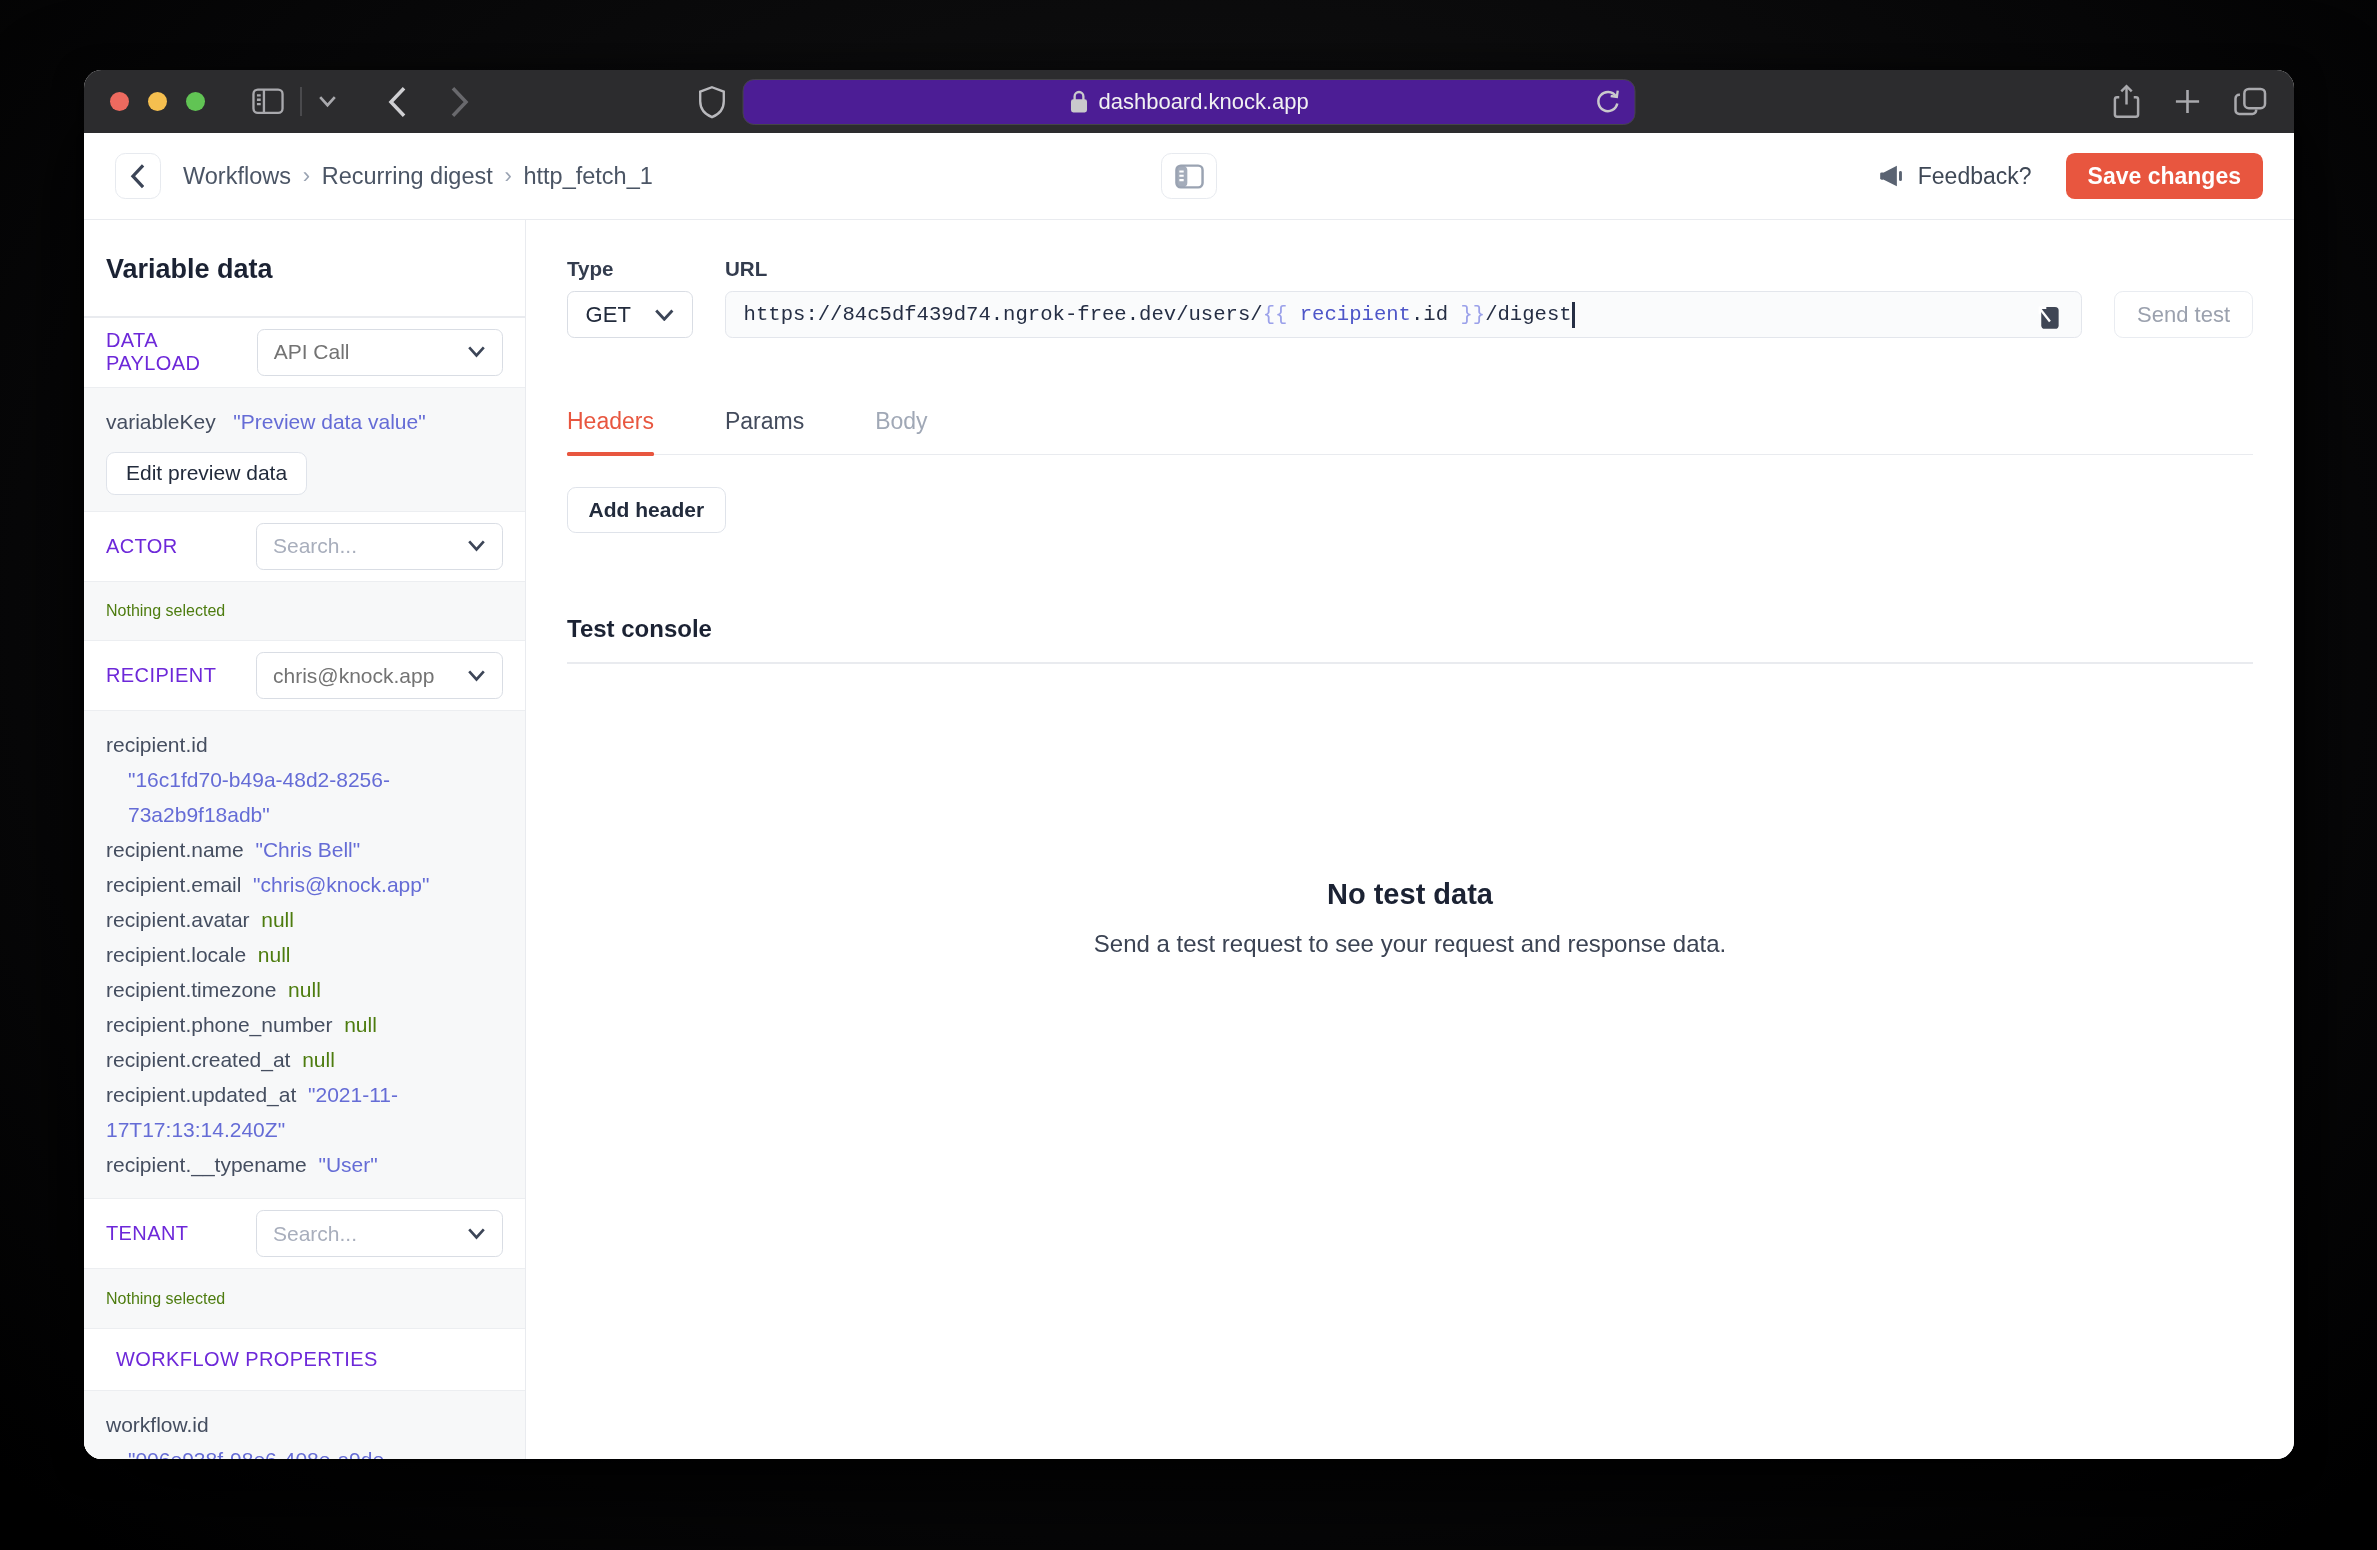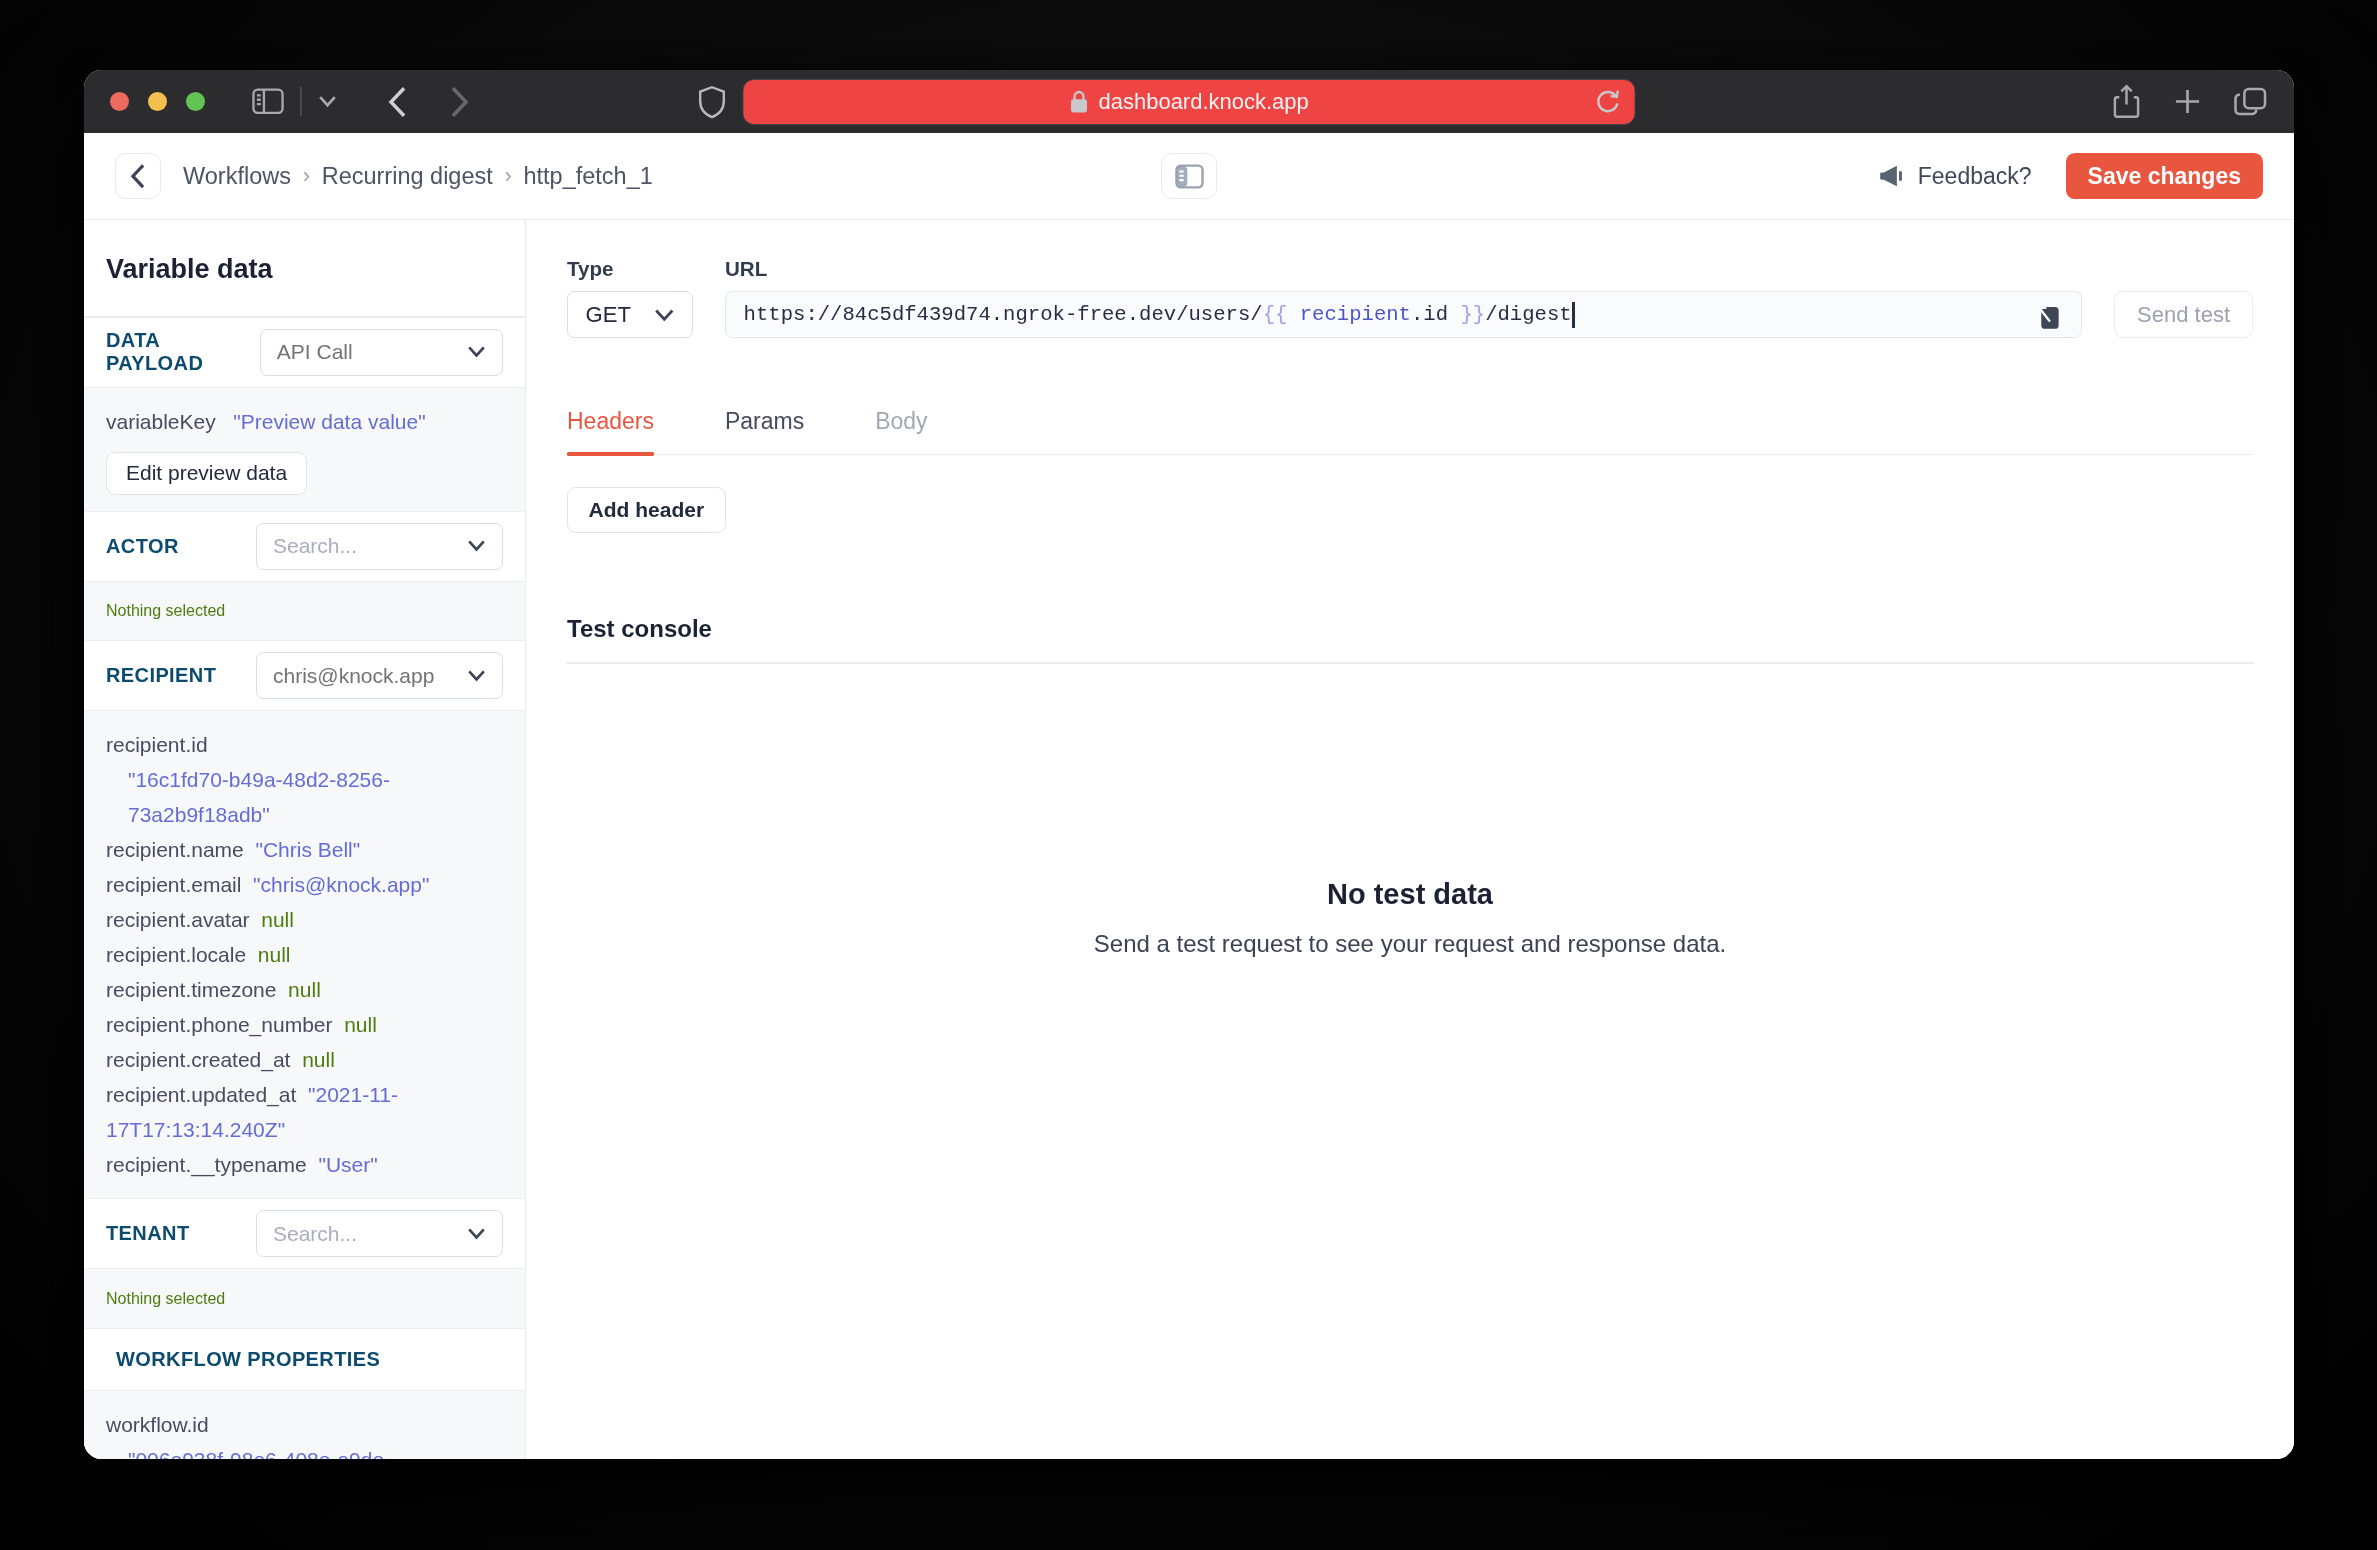--- a/index.html
+++ b/index.html
@@ -21,21 +21,21 @@
   .light { width:19px; height:19px; border-radius:50%; }
   .light.r { background:#ed6a5f; } .light.y { background:#f5bf4f; } .light.g { background:#61c454; }
   .tb-ic { color:#a9a9ad; display:flex; align-items:center; }
   .tb-ic svg { display:block; }
   .tb-group { display:flex; align-items:center; margin-left:47px; gap:13.2px; }
   .tb-sep { width:1.5px; height:29px; background:#4a4a4d; margin:0 2.9px; }
   .nav-back { margin-left:51px; color:#cfcfd2; }
   .nav-fwd { margin-left:43px; color:#69696d; }
   .urlbar {
     position:absolute; left:50%; top:50%; transform:translate(-50%,-50%);
-    width:893px; height:46px; background:#ef4444; border:0.7px solid #454548; border-radius:11.7px;
+    width:893px; height:46px; background:#4c1d95; border:0.7px solid #454548; border-radius:11.7px;
     display:flex; align-items:center; justify-content:center; color:#f1f1f2; font-size:22px;
   }
   .urlbar .lock { margin-right:10.3px; color:#c9c9cc; display:flex; }
   .urlbar .reload { position:absolute; right:14.7px; color:#c9c9cc; display:flex; }
   .shield { position:absolute; right:50%; margin-right:463px; color:#b9b9bd; display:flex; }
   .tb-right { margin-left:auto; display:flex; align-items:center; gap:32px; color:#a9a9ad; }
   
   .appheader { height:87px; flex:0 0 87px; background:#fff; border-bottom:1.5px solid #e9ebef; display:flex; align-items:center; padding:0 31px; position:relative; }
   .back-btn { width:46px; height:46px; border:1.5px solid #e7eaef; border-radius:10.3px; background:#fff; display:flex; align-items:center; justify-content:center; color:#3c4557; }
   .crumbs { display:flex; align-items:center; margin-left:22px; font-size:23.5px; color:#4b5565; }
@@ -44,21 +44,21 @@
   .hdr-right { margin-left:auto; display:flex; align-items:center; gap:34px; }
   .feedback { display:flex; align-items:center; gap:10.3px; font-size:23px; color:#3f4856; }
   .feedback svg { color:#5a6372; }
   .save-btn { height:46px; padding:0 22px; border:none; border-radius:8.8px; color:#fff; font-size:23px; font-weight:600; font-family:inherit; }
   
   .bodyrow { flex:1; display:flex; min-height:0; }
   .sidebar { width:442px; flex:0 0 442px; border-right:1.5px solid #e9ebef; overflow:hidden; background:#fff; }
   .sb-heading { padding:34px 22px 31px; font-size:27px; font-weight:600; color:#1b2233; }
   .sb-div { height:1.5px; background:#e9ebef; }
   .sb-row { display:flex; align-items:center; justify-content:space-between; padding:11px 22px; background:#fff; }
-  .sb-label { font-size:20px; font-weight:700; letter-spacing:0.4px; color:#0c4a6e; }
+  .sb-label { font-size:20px; font-weight:400; letter-spacing:0.4px; color:#6d28d9; }
   .select { width:247px; height:47px; border:1.5px solid #d9dde4; border-radius:7.3px; background:#fff; display:flex; align-items:center; padding:0 16px; font-size:21px; color:#737373; position:relative; }
   .select .chev { margin-left:auto; color:#3c4557; display:flex; }
   .select.ph { color:#a8aebc; }
   .gray { background:#f7f8f9; border-top:1.5px solid #eceef1; border-bottom:1.5px solid #eceef1; padding:16px 22px; }
   .gray + .sb-row { border-top:none; }
   .kv { font-size:21px; line-height:35px; color:#454e60; }
   .kv .dval { margin-left:11.7px; }
   .str { color:#656cd6; } .nul { color:#4d7c0f;margin-top:48px; }
   .blockval { display:block; padding-left:10.3px; }
   .edit-btn { margin-top:13.2px; height:43px; padding:0 19px; background:#fff; border:1.5px solid #dfe3ea; border-radius:8.8px; font-size:21px; font-weight:500; color:#222b3c; font-family:inherit; }

